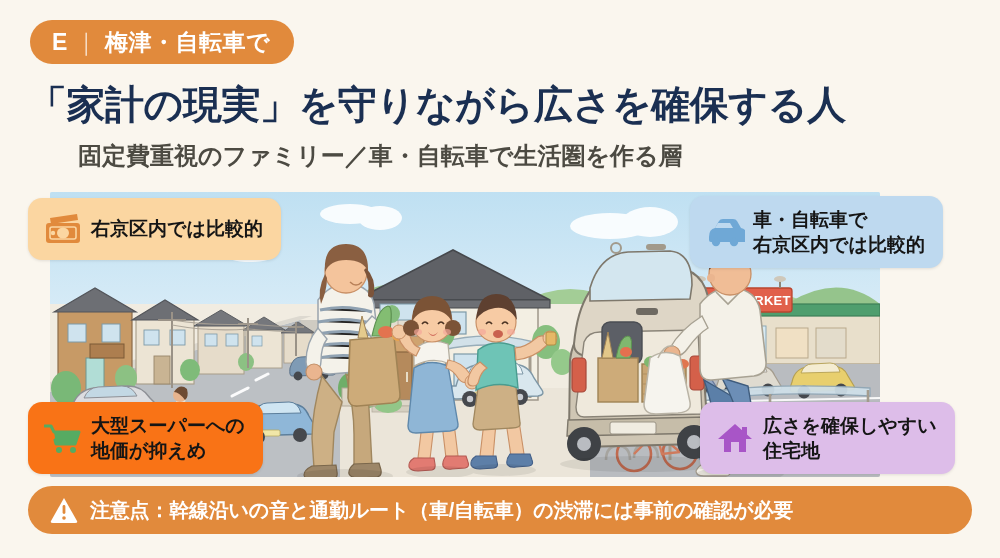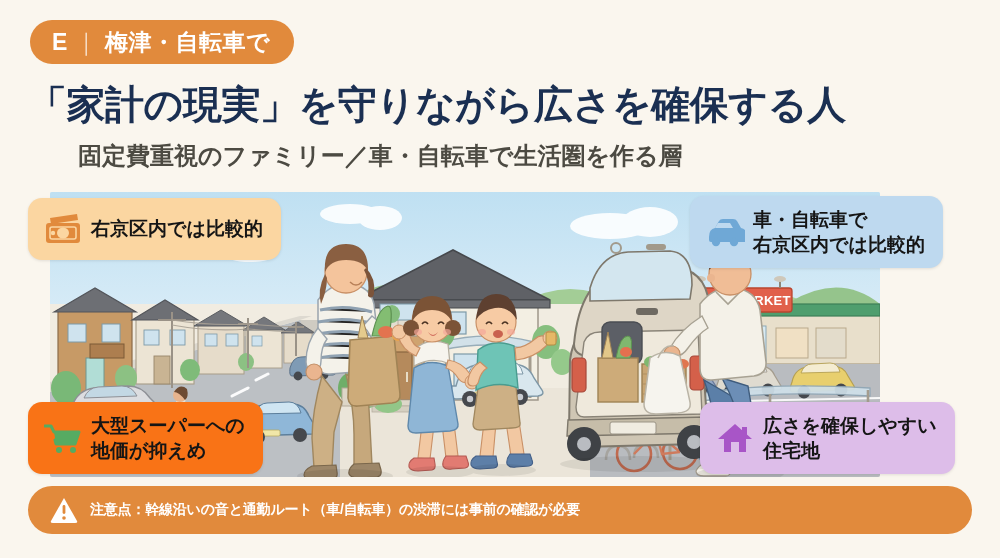--- a/index.html
+++ b/index.html
@@ -106,21 +106,21 @@
     width: 944px; height: 48px;
     background: #e18a3c;
     border-radius: 24px;
     display: flex;
     align-items: center;
     padding-left: 22px;
     gap: 12px;
   }
   .warn .warn-icon { flex: 0 0 auto; width: 28px; height: 28px; display: flex; align-items: center; justify-content: center; }
   .warn .warn-text {
-    font-size: 14px;
+    font-size: 20px;
     font-weight: bold;
     color: #ffffff;
     white-space: nowrap;
     letter-spacing: -0.2px;
   }
 </style>
 </head>
 <body>
 
 <div class="slide">

